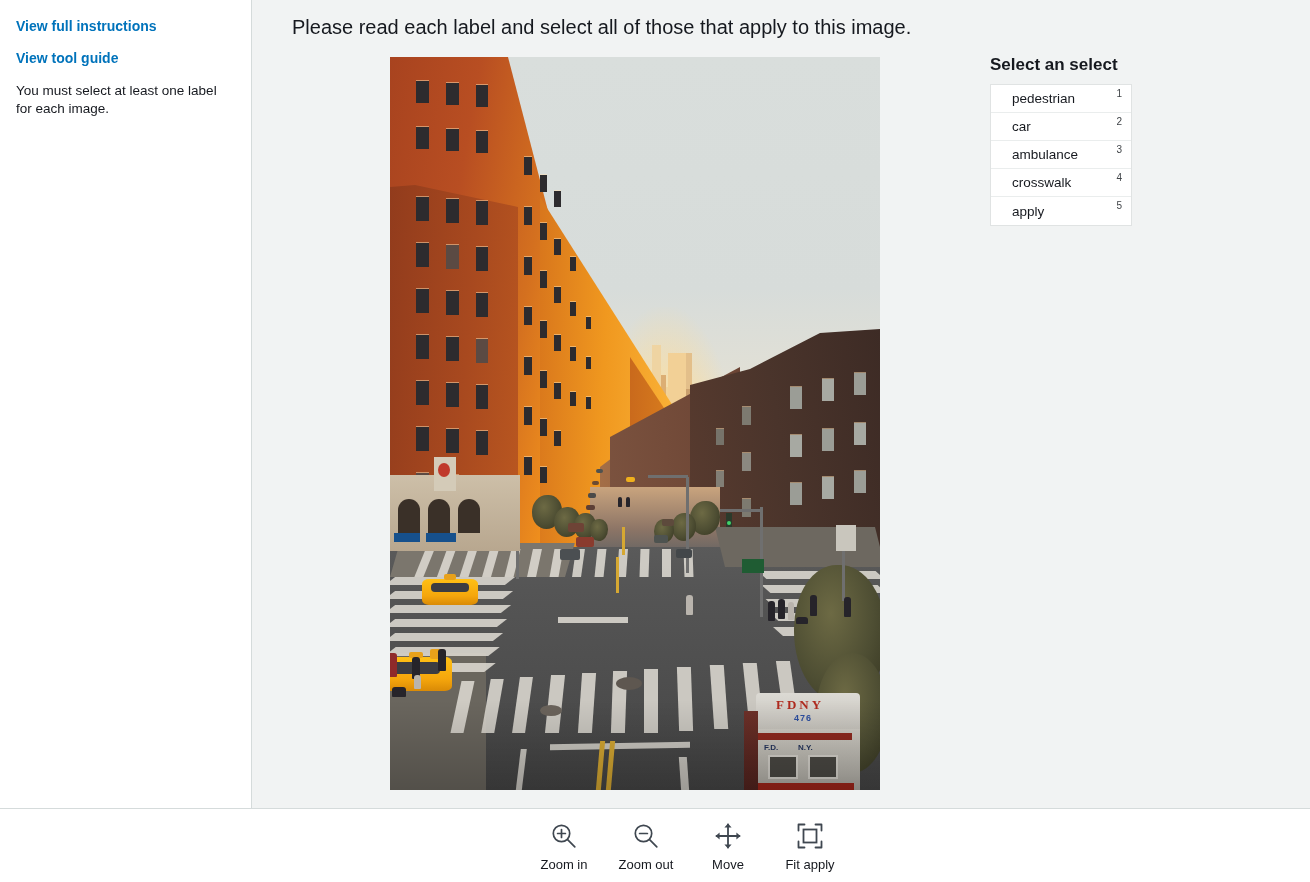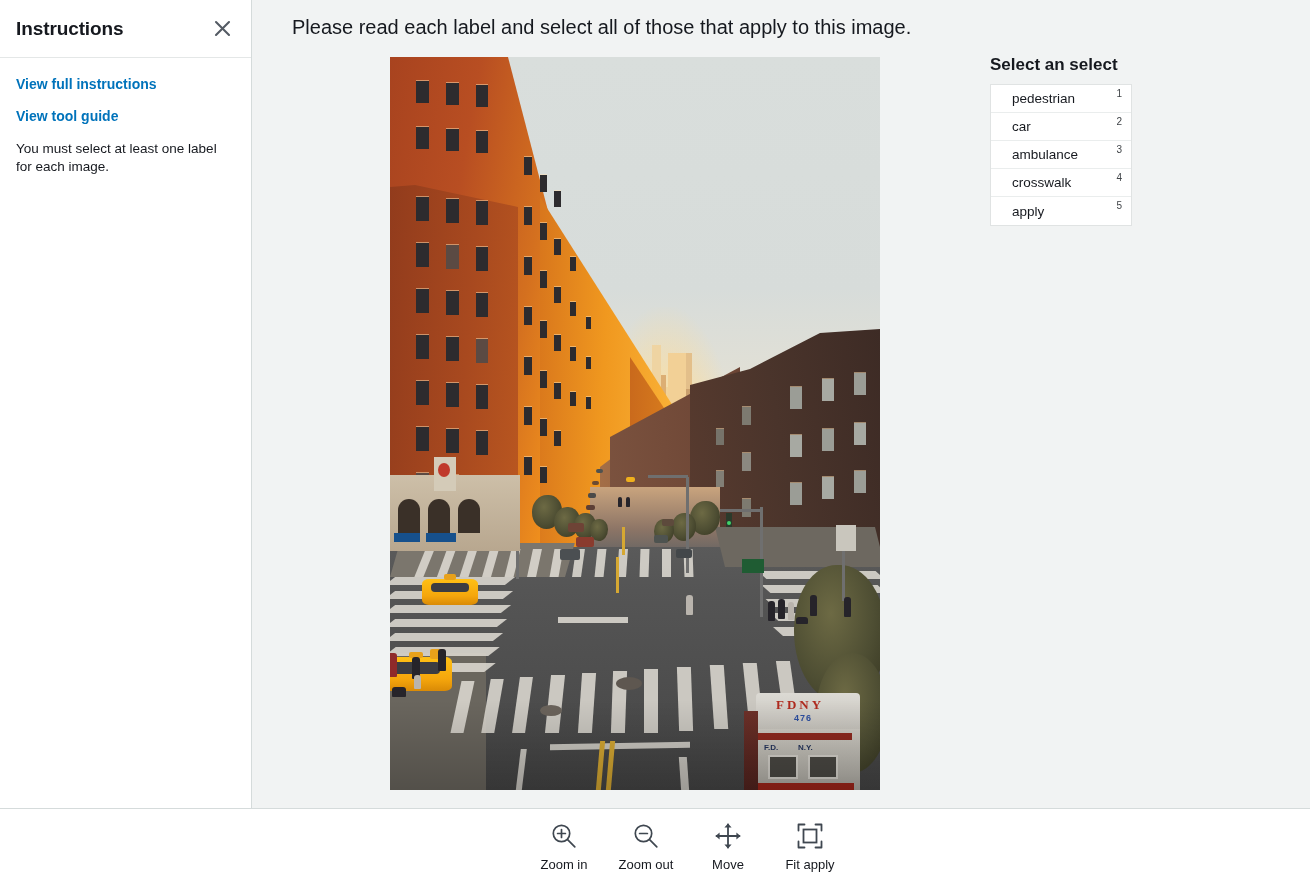--- a/index.html
+++ b/index.html
@@ -213,28 +213,20 @@
   }
   .tool .ticon { height: 34px; display: flex; align-items: center; }
   .tool .tlabel { font-size: 13px; color: #16191f; margin-top: 4px; white-space: nowrap; }
 </style>
 </head>
 <body>
 
 <div id="app">
 
   <aside id="sidebar">
-    <div id="sidebar-header">
-      <div id="sidebar-title">Instructions</div>
-      <div id="close-icon-btn">
-        <svg width="17" height="17" viewBox="0 0 17 17" aria-hidden="true">
-          <path d="M2 2 L15 15 M15 2 L2 15" stroke="#545b64" stroke-width="2.1" stroke-linecap="round"></path>
-        </svg>
-      </div>
-    </div>
     <div id="sidebar-body">
       <a class="side-link">View full instructions</a>
       <a class="side-link">View tool guide</a>
       <p class="side-para">You must select at least one label for each image.</p>
     </div>
   </aside>
 
   <section id="main">
 
     <div id="prompt">Please read each label and select all of those that apply to this image.</div>

